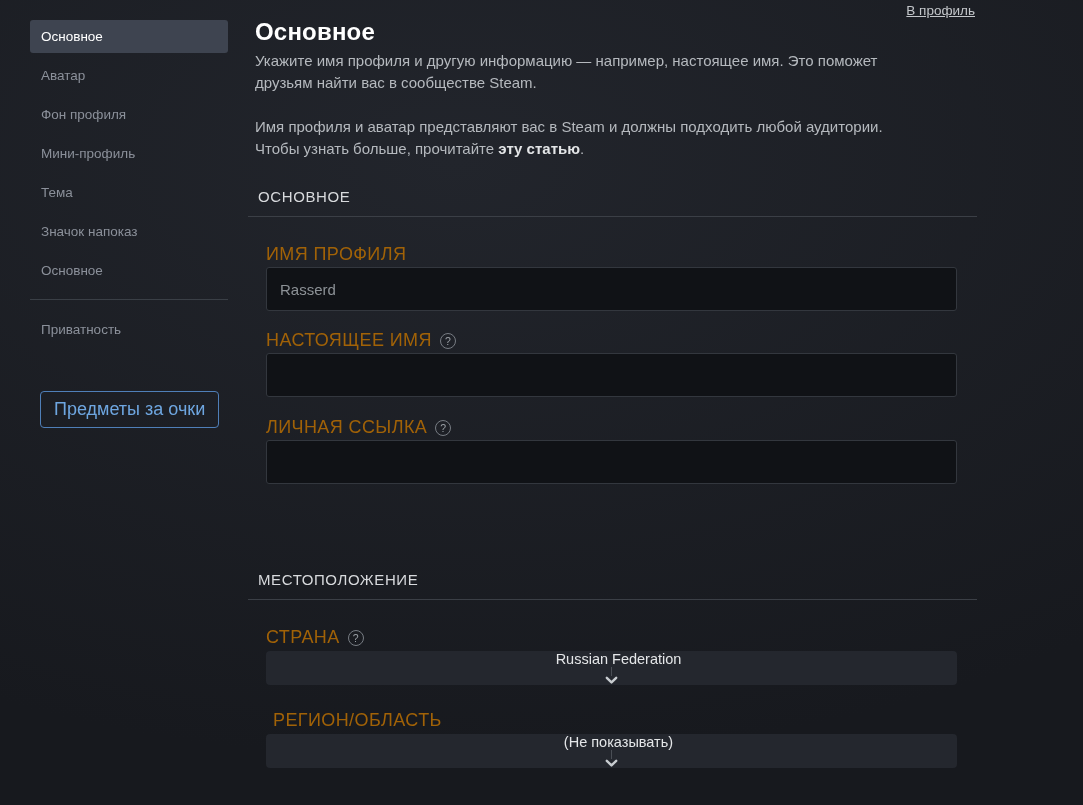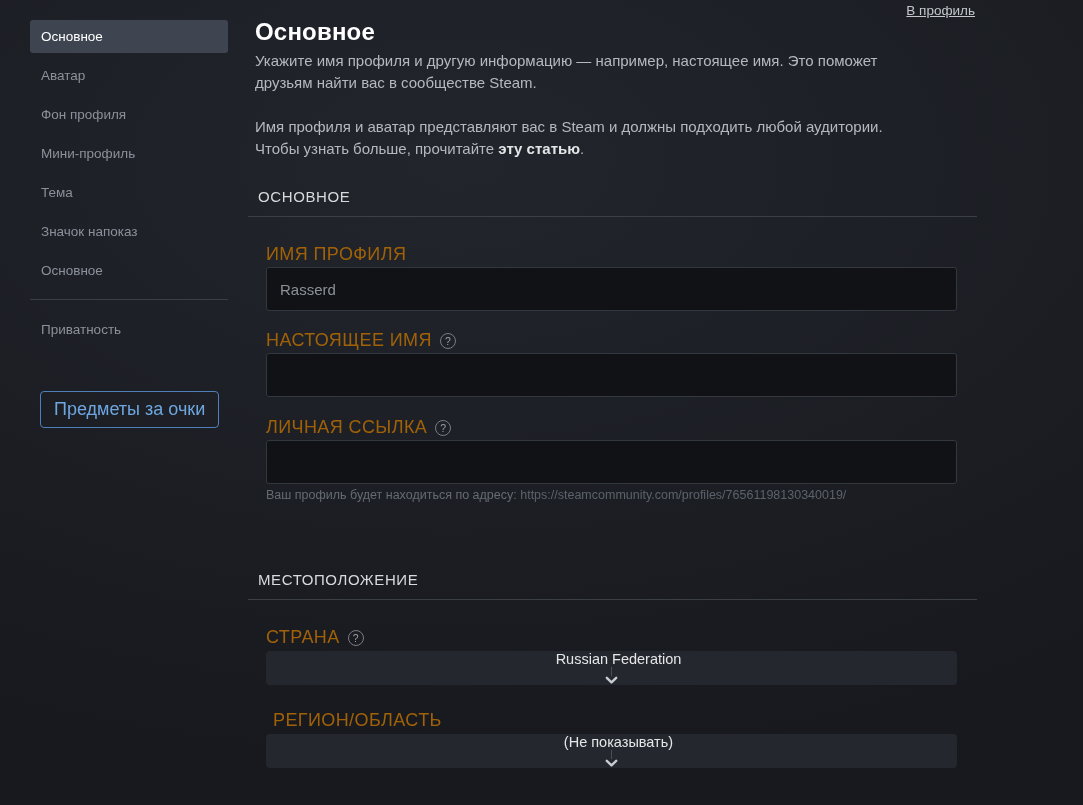--- a/index.html
+++ b/index.html
@@ -128,23 +128,20 @@
     <span class="field-label">НАСТОЯЩЕЕ ИМЯ</span>
     <span class="q-icon">?</span>
   </div>
   <input class="text-input abs" style="left: 11px; top: 353px;" type="text" value="">
 
   <div class="field-label-row abs" style="left:11px; top:417px;">
     <span class="field-label">ЛИЧНАЯ ССЫЛКА</span>
     <span class="q-icon">?</span>
   </div>
   <input class="text-input abs" style="left: 11px; top: 440px;" type="text" value="">
-  <div class="helper abs" style="left:11px; top:488px;">
-    <span>Ваш профиль будет находиться по адресу: </span><span class="url">https://steamcommunity.com/profiles/76561198130340019/</span>
-  </div>
 
   <div class="section-title abs" style="left:3px; top:571px;text-align:center;">МЕСТОПОЛОЖЕНИЕ</div>
   <hr class="section-divider abs" style="left:-7px; top:599px;">
 
   <div class="field-label-row abs" style="left:11px; top:627px;">
     <span class="field-label">СТРАНА</span>
     <span class="q-icon">?</span>
   </div>
   <div class="select abs" style="left:11px; top:651px;">
     <span class="value">Russian Federation</span>

